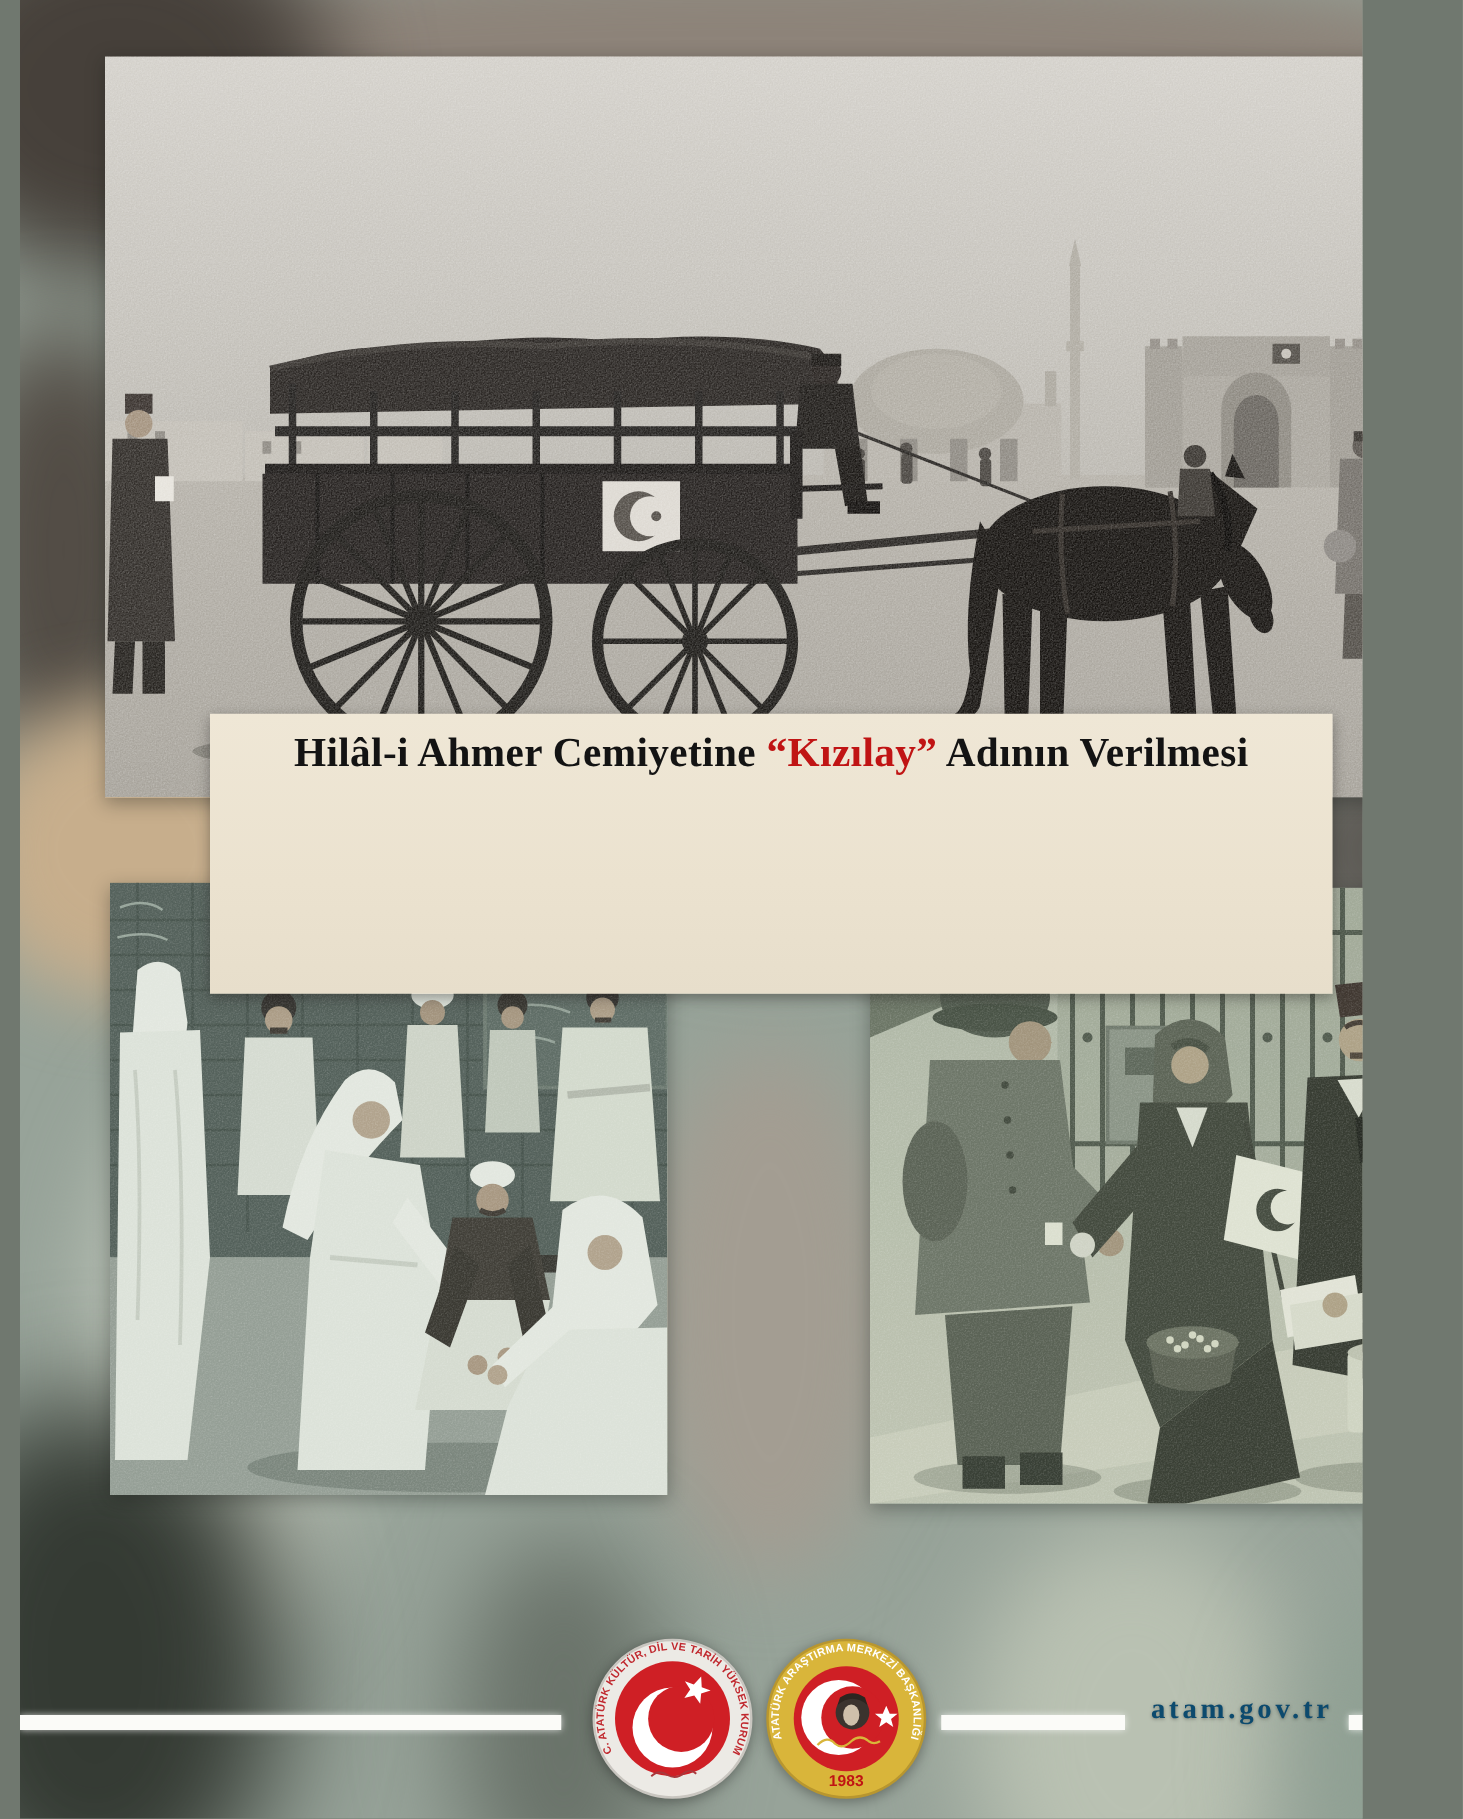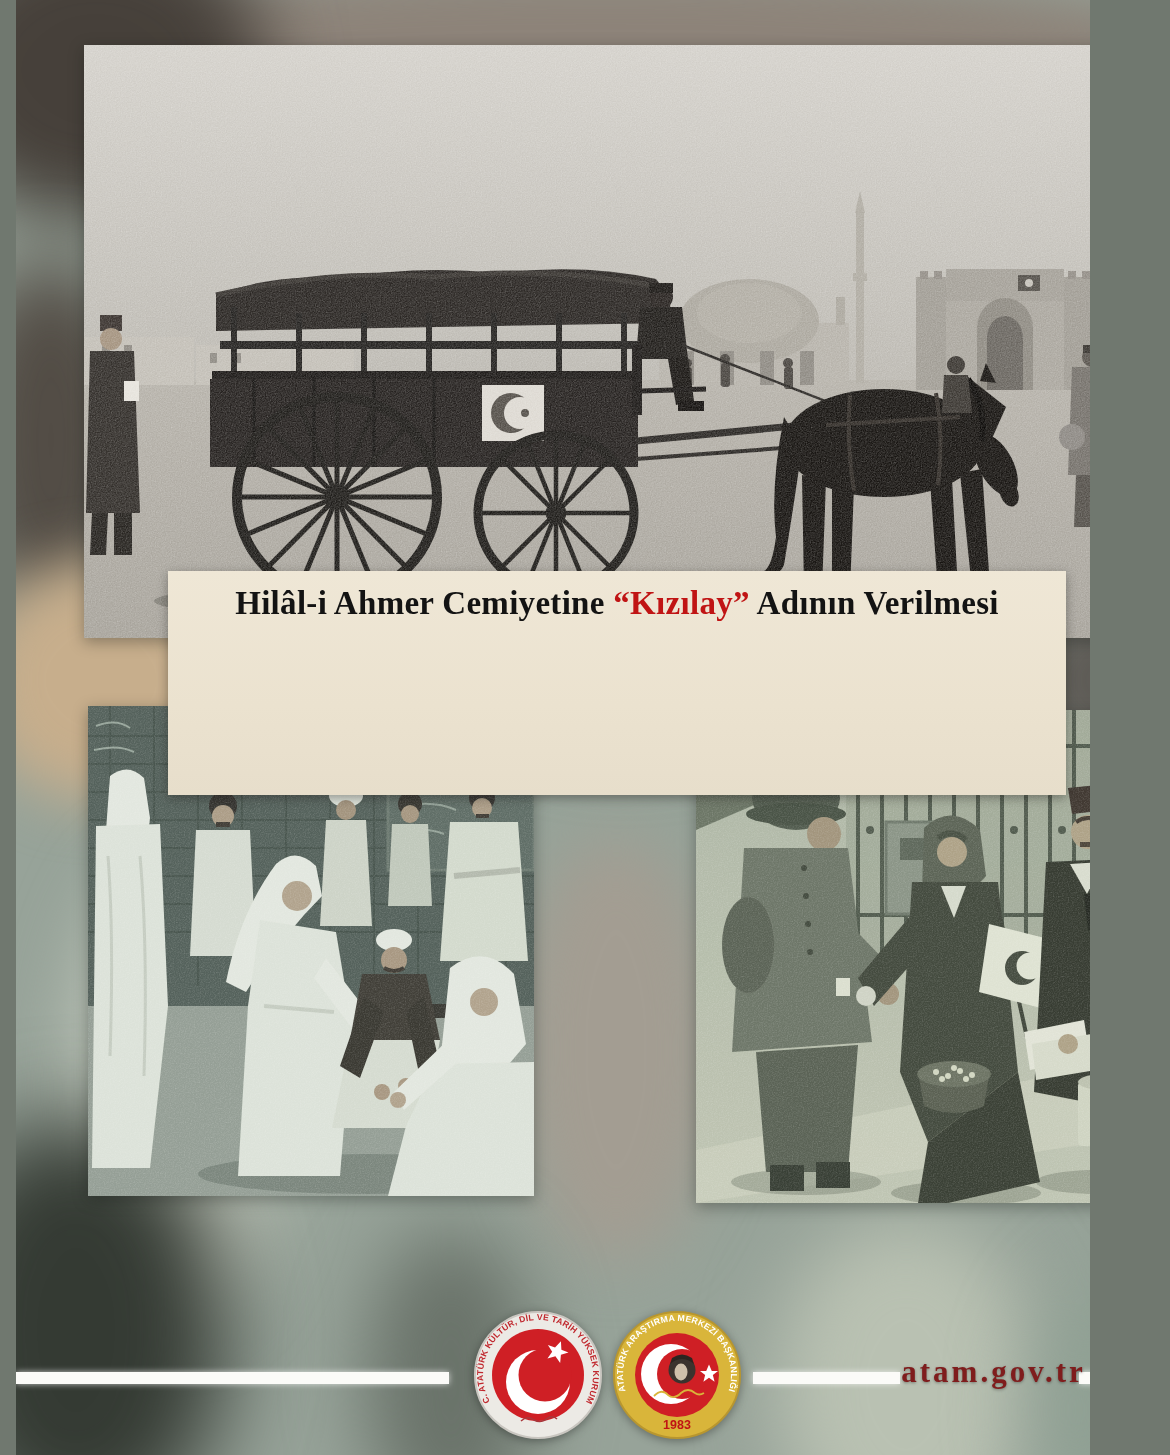--- a/index.html
+++ b/index.html
@@ -18,21 +18,21 @@
            box-shadow:0 3px 10px rgba(30,28,24,.4);text-align:center;}
   .cap-title{margin:2px 0 16px;font-size:33px;font-weight:bold;color:#131313;
              letter-spacing:.3px;white-space:nowrap;}
   .cap-title .red{color:#c01414;}
   .cap-body{font-size:29.5px;line-height:1.155;color:#181614;font-weight:500;}
   
   .bar{position:absolute;height:12px;background:#fbfbf8;
        box-shadow:0 0 6px rgba(255,255,255,.7);}
   .logo{position:absolute;width:130px;height:130px;filter:drop-shadow(0 2px 5px rgba(0,0,0,.35));}
   .site{position:absolute;left:880px;top:1354px;width:195px;text-align:center;
-        font-size:31px;font-weight:bold;color:#7f1d1d;letter-spacing:3px;
+        font-size:23px;font-weight:bold;color:#0c4a6e;letter-spacing:3px;
         text-shadow:0 1px 3px rgba(0,0,0,.35);}
 </style>
 </head>
 <body>
 
 <div class="canvas">
 
   <div class="bg">
     <div class="blob" style="left:-60px;top:-30px;width:1290px;height:190px;background:#8d8379;filter:blur(26px);"></div>
     <div class="blob" style="left:-90px;top:-80px;width:340px;height:300px;background:#46403a;"></div>

